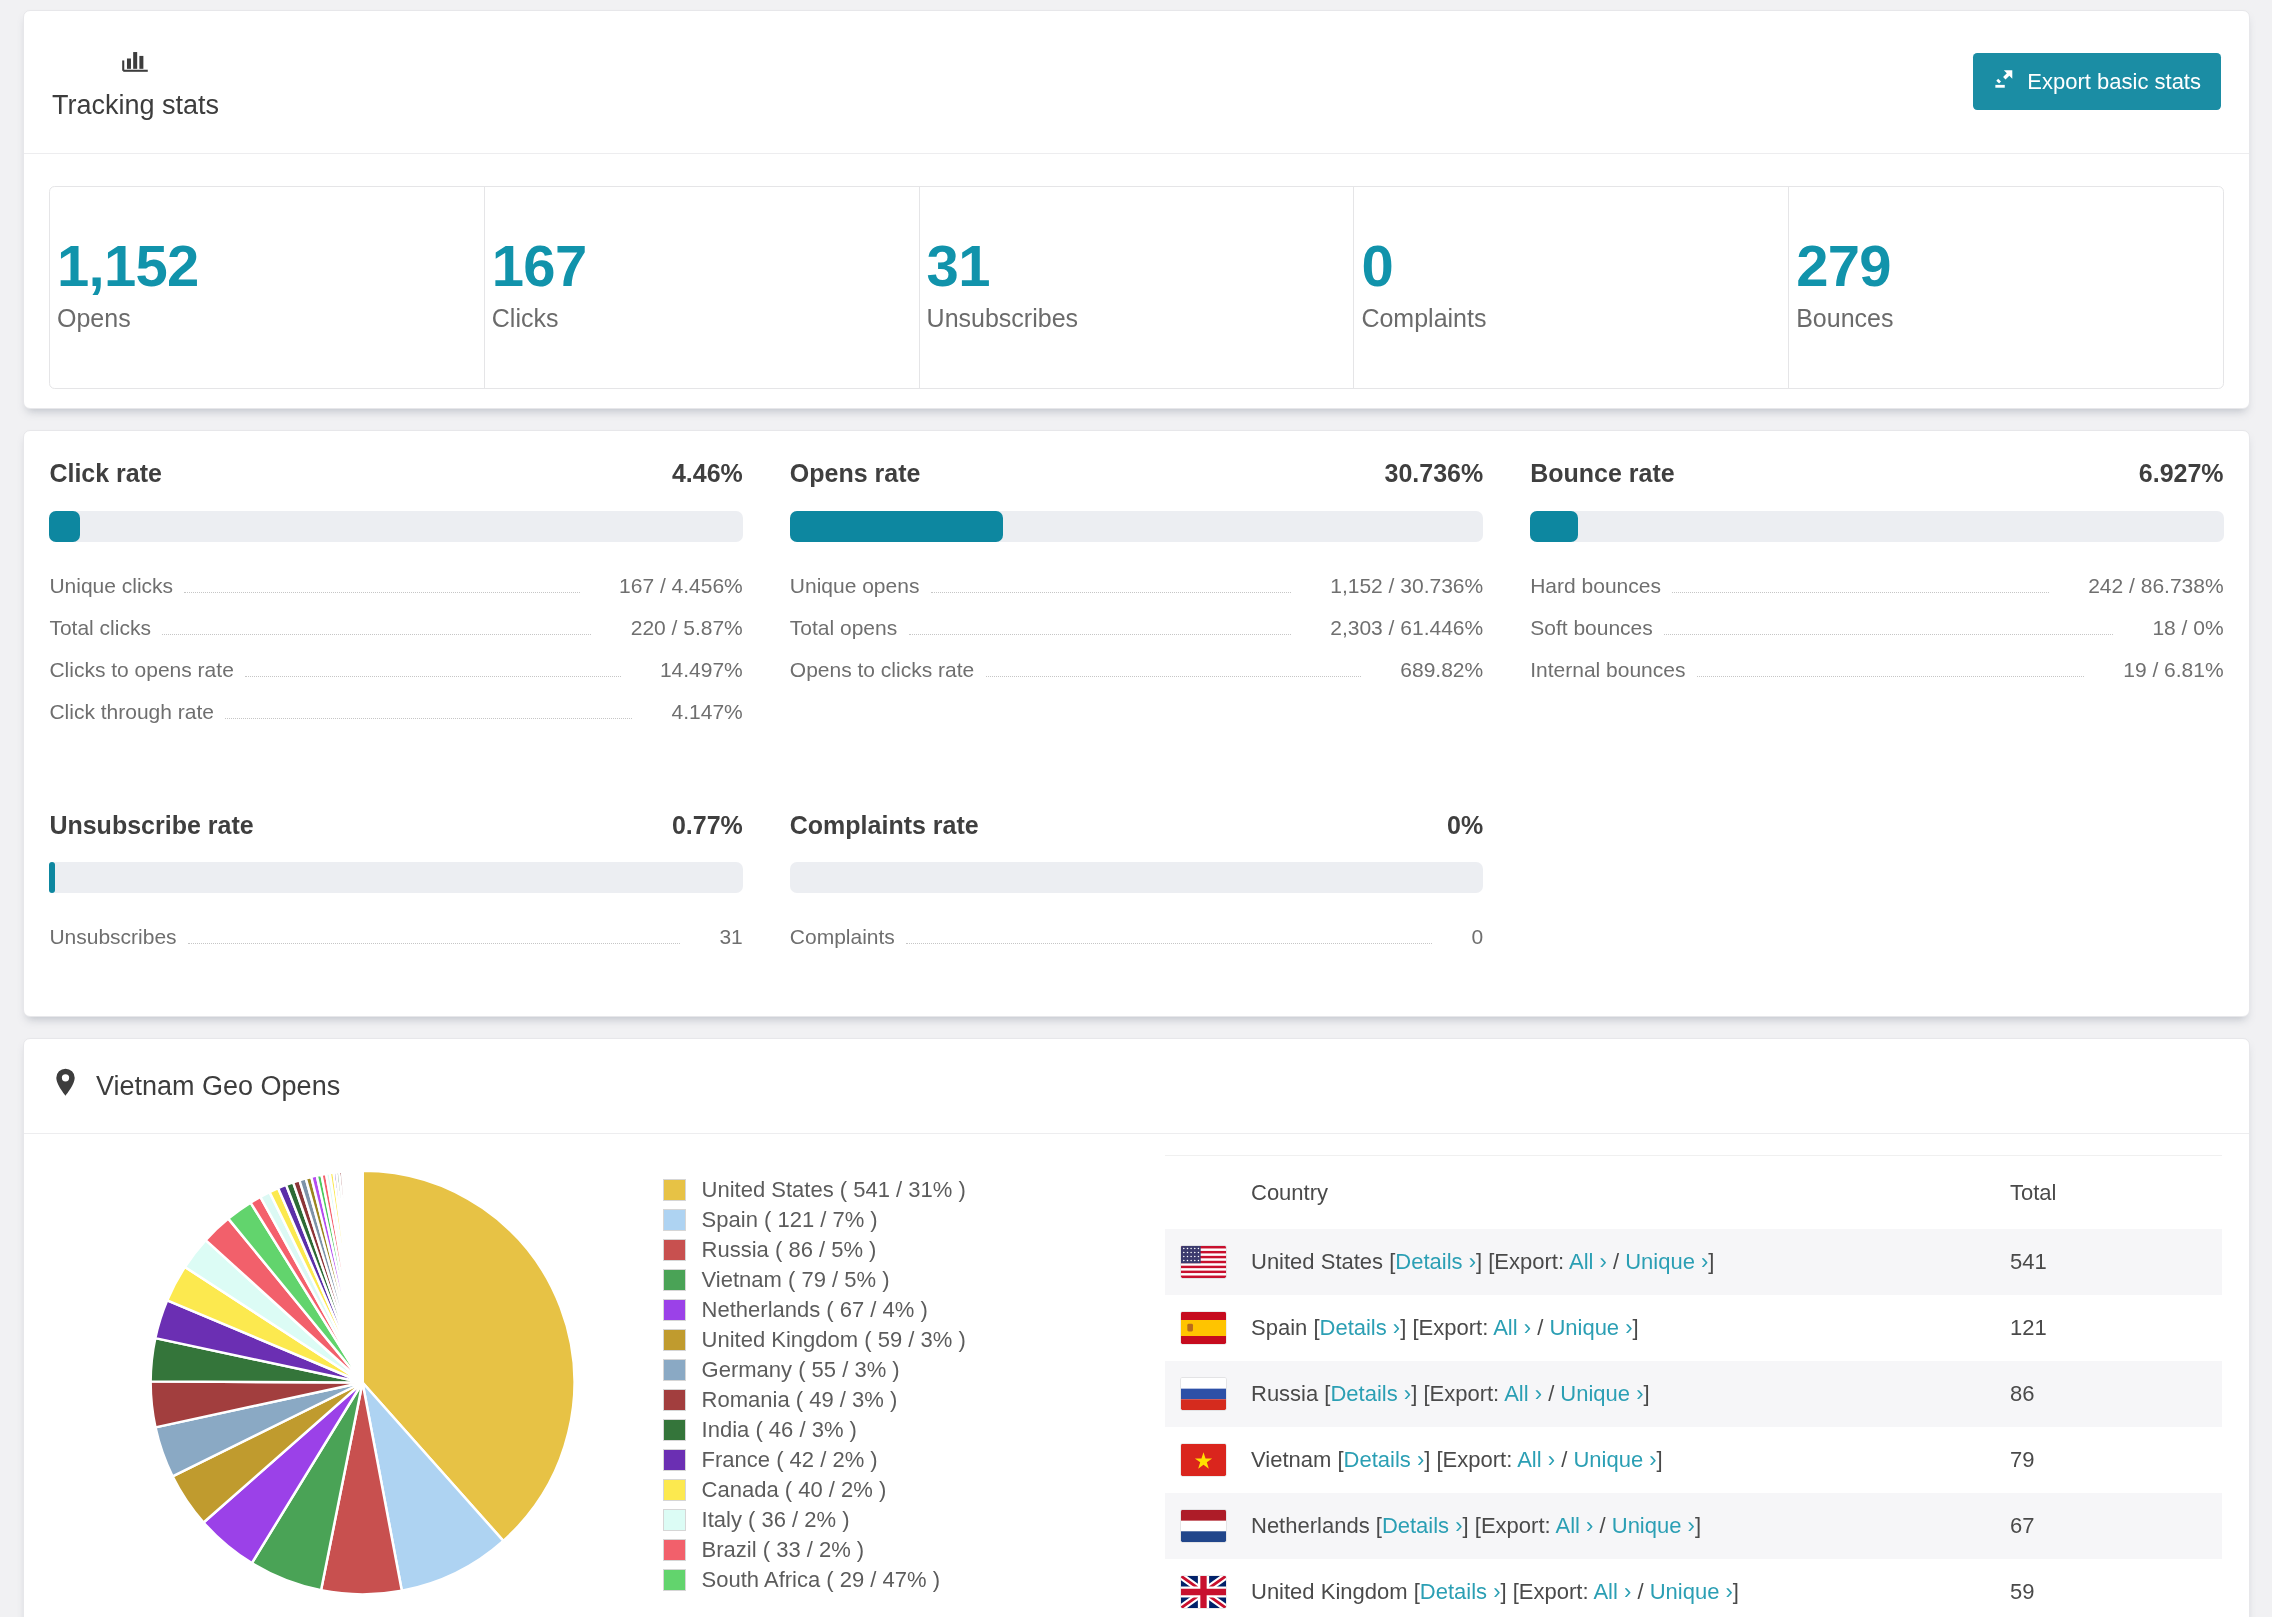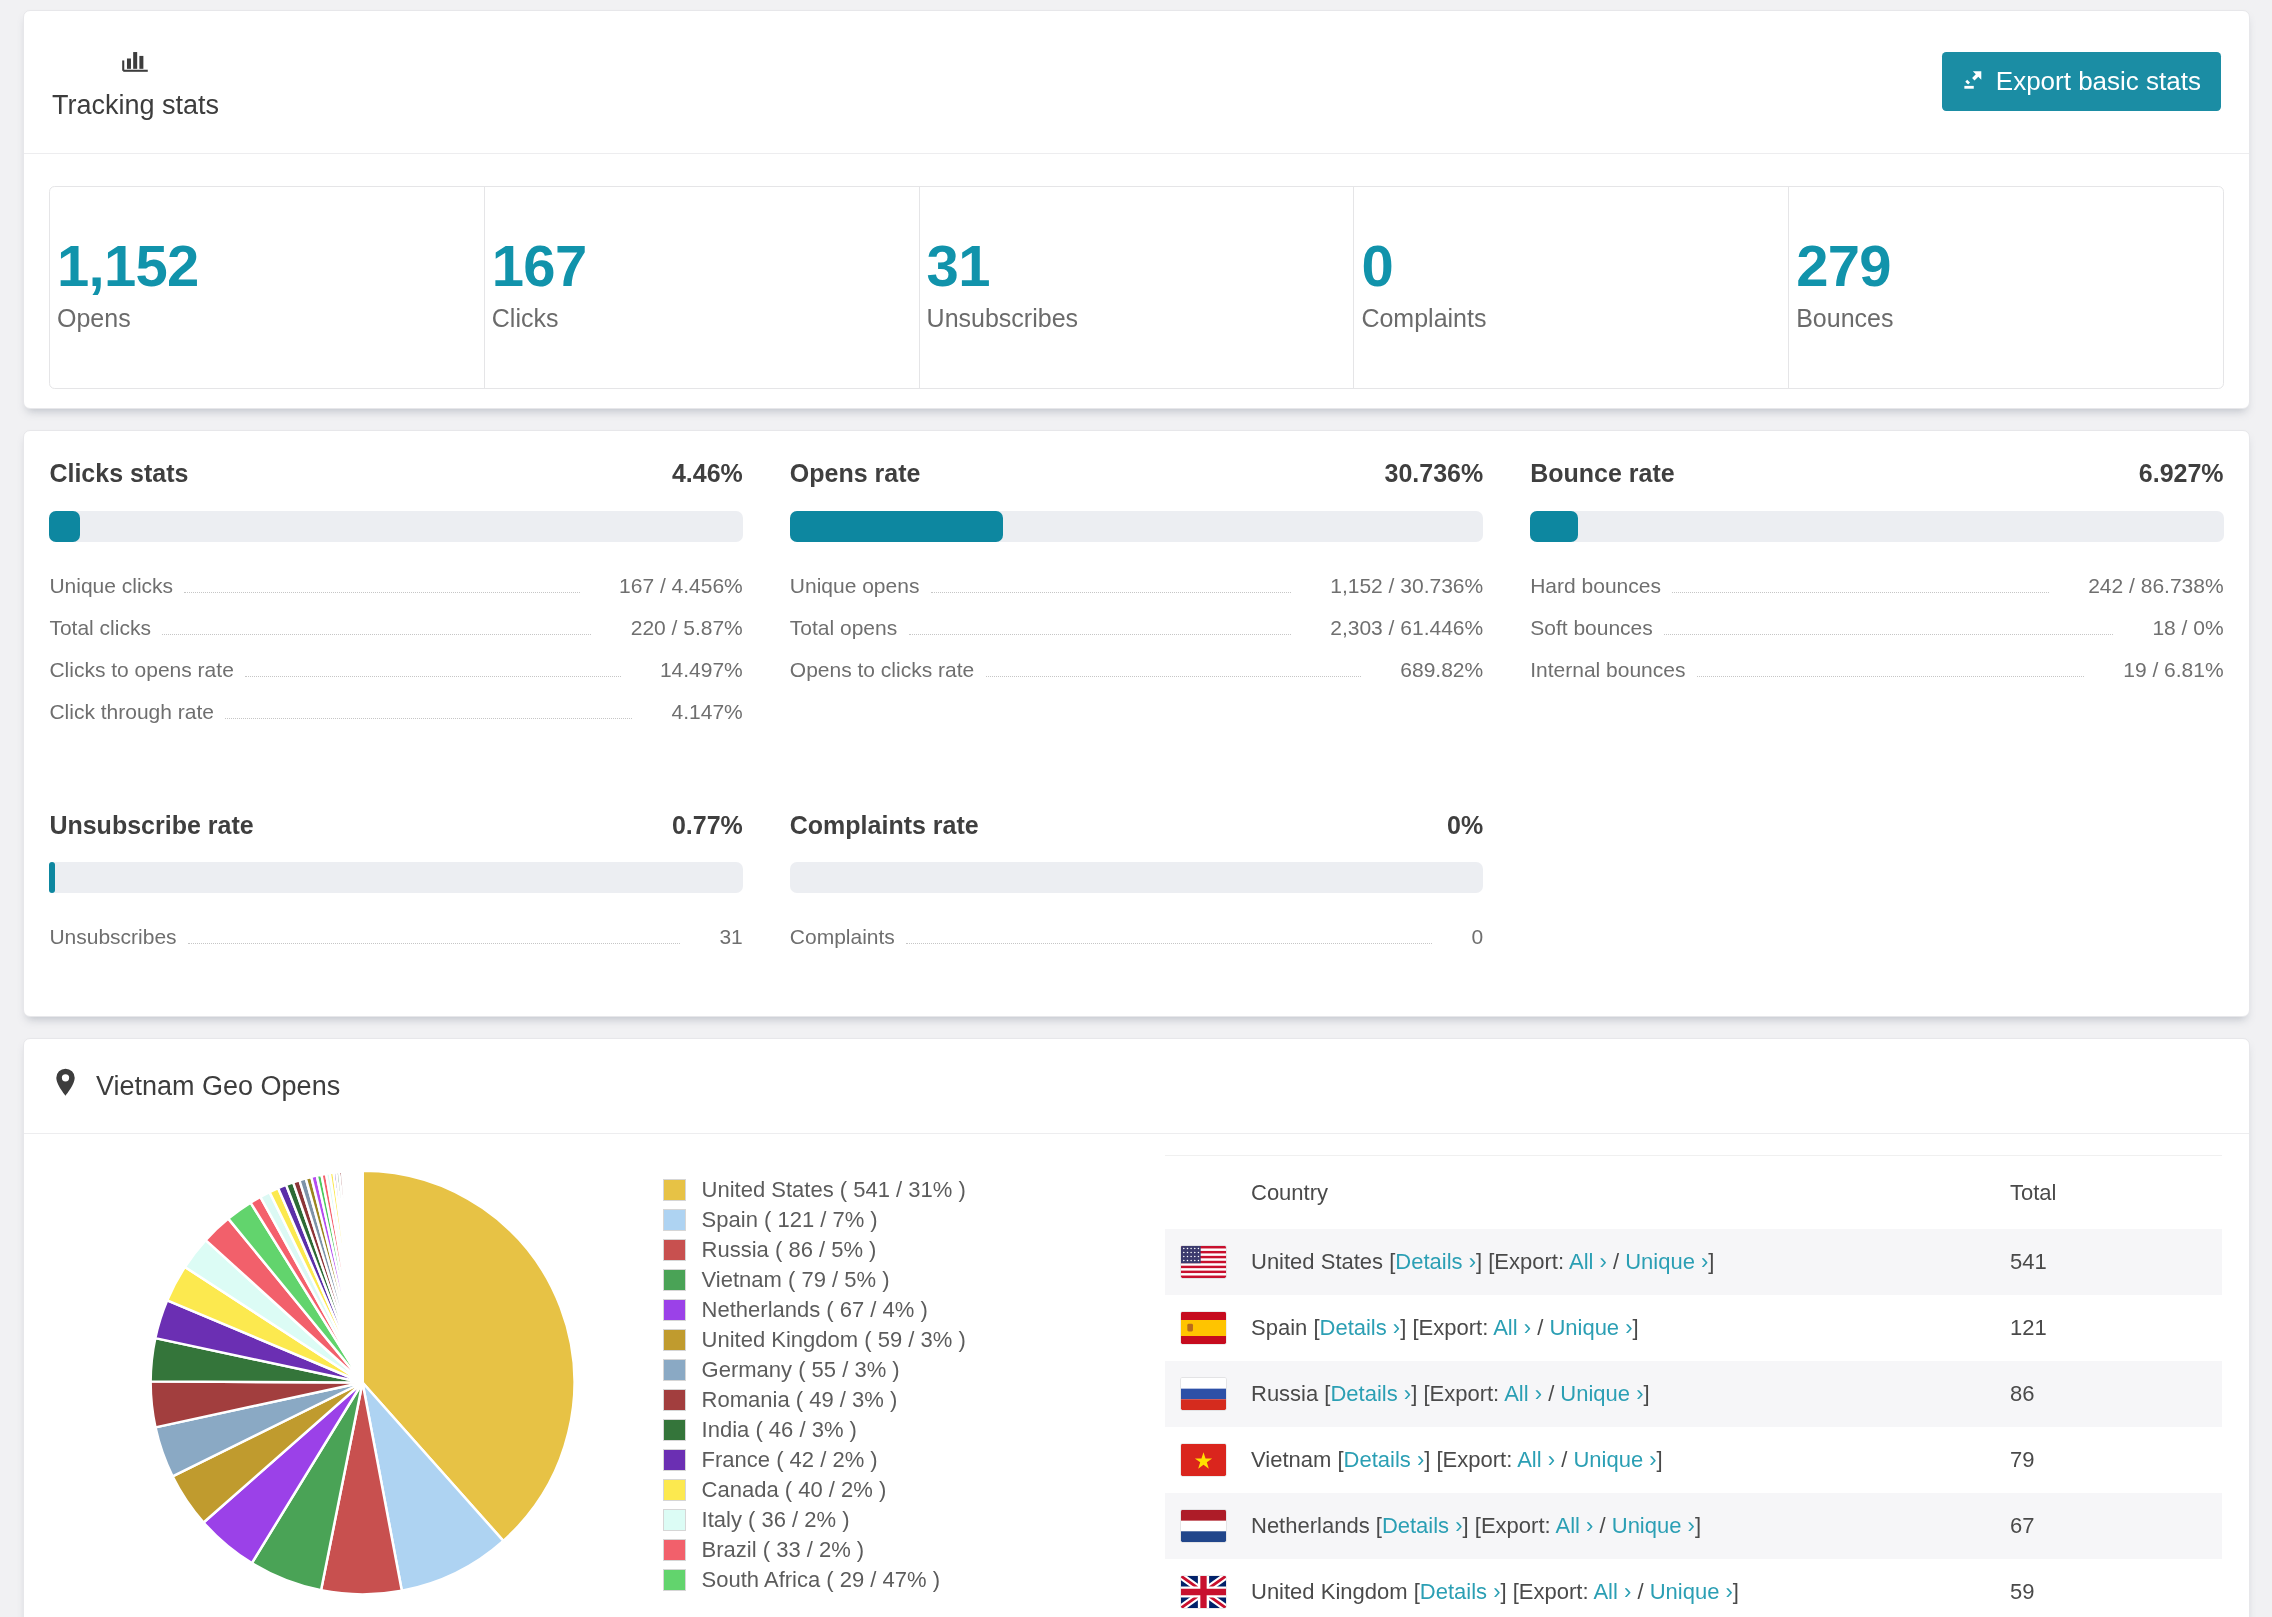--- a/index.html
+++ b/index.html
@@ -9,22 +9,22 @@
     margin:0 23px; box-shadow:0 5.6px 10px -4.2px rgba(100,110,125,.38); }
   #card-tracking { margin-top:10px; height:399px; }
   #card-rates { margin-top:21px; padding:28px 25.4px 49px; }
   #card-geo { margin-top:21px; height:616px; overflow:hidden; position:relative; }
 
   .card-header { display:flex; align-items:center; justify-content:space-between;
     padding:32px 28px; border-bottom:1.4px solid #ededef; }
   .card-title { display:flex; align-items:center; gap:15.5px; font-size:27px; color:#3d3d3d;flex-direction:column; }
   .card-title svg { display:block; }
 
-  .btn-export { display:flex; align-items:flex-end; gap:11.3px; background:#1b8da4; color:#fff;
-    border:none; border-radius:4.2px; font-size:26px; padding:14px 20px; cursor:pointer;
+  .btn-export { display:flex; align-items:center; gap:11.3px; background:#1b8da4; color:#fff;
+    border:none; border-radius:4.2px; font-size:22px; padding:14px 20px; cursor:pointer;
     font-family:inherit; }
 
   
   .stats-row { display:flex; margin:32px 25px 0; border:1.4px solid #e5e5e7; border-radius:5.6px; }
   .stat-cell { flex:1; text-align:left; padding:47px 7px 55px; border-right:1.4px solid #e5e5e7; }
   .stat-cell:last-child { border-right:none; }
   .stat-num { font-size:58px; font-weight:bold; color:#1193ab; letter-spacing:-0.7px; line-height:1.1; }
   .stat-lbl { font-size:25px; color:#6b6b6b; margin-top:7px; }
 
   
@@ -107,21 +107,21 @@
         <div class="stat-num">279</div>
         <div class="stat-lbl">Bounces</div>
       </div>
     </div>
 </div>
 
 <div class="card" id="card-rates">
   <div id="rates-grid">
       <div class="rate-panel">
         <div class="rate-head">
-          <span class="rate-title">Clicks stats</span>
+          <span class="rate-title">Click rate</span>
           <span class="rate-value">4.46%</span>
         </div>
         <div class="bar-track">
           <div class="bar-fill" style="width: 4.46%;"></div>
         </div>
         <div class="rate-rows">
           <div class="rrow">
             <span class="rlabel">Unique clicks</span>
             <span class="leader"></span>
             <span class="rval">167 / 4.456%</span>

